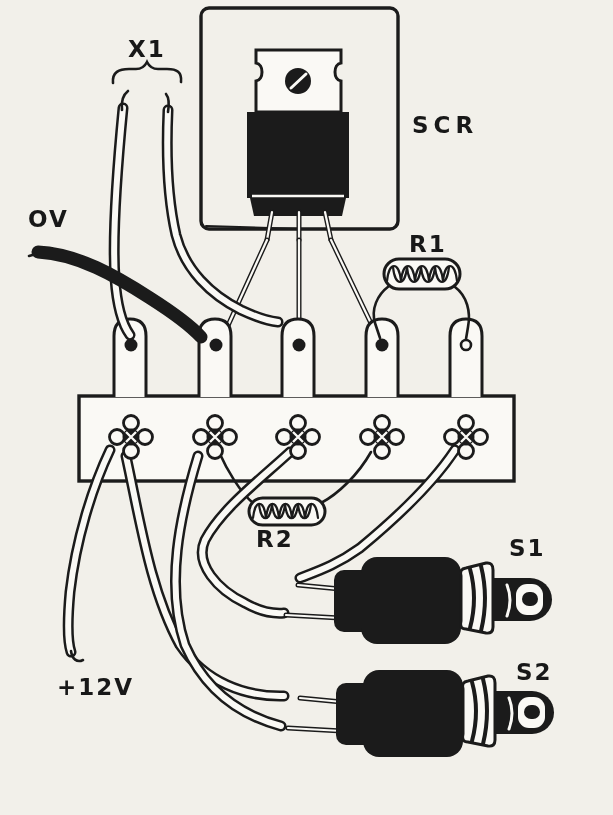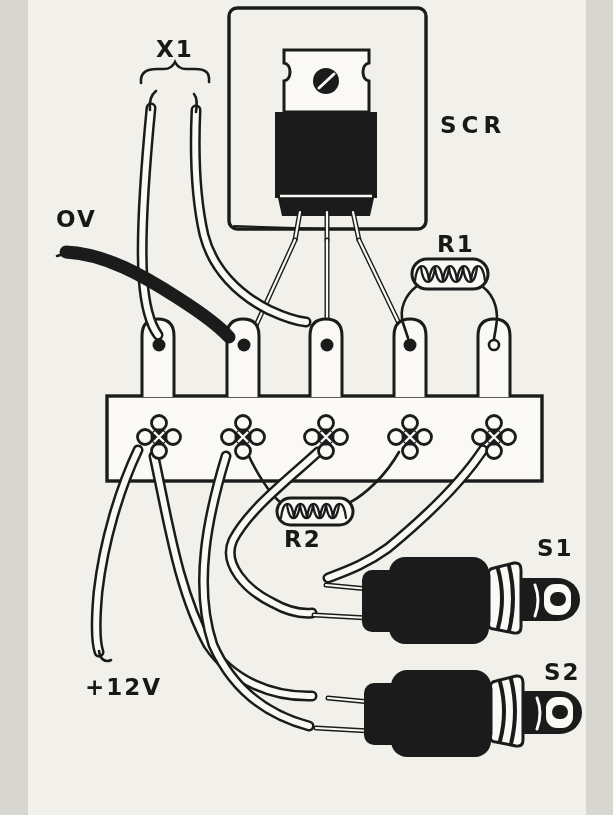--- a/index.html
+++ b/index.html
@@ -1,16 +1,16 @@
 <!DOCTYPE html>
 <html><head>
 <meta charset="utf-8">
 <style>
   html,body{margin:0;padding:0;background:#d8d6d0;}
-  .page{width:558px;height:815px;position:relative;margin:0 auto;background:#f2f0ea;overflow:hidden;}
+  .page{width:613px;height:815px;position:relative;margin:0 auto;background:#f2f0ea;overflow:hidden;}
   svg{position:absolute;left:0;top:0;}
   .ink{stroke:#1b1b1b;fill:none;stroke-linecap:round;stroke-linejoin:round;}
   .fillink{fill:#1b1b1b;stroke:none;}
   .paperfill{fill:#faf9f5;}
   .wout{stroke:#1b1b1b;fill:none;stroke-linecap:round;stroke-linejoin:round;stroke-width:11px;}
   .win{stroke:#faf9f5;fill:none;stroke-linecap:round;stroke-linejoin:round;stroke-width:6px;}
   .lout{stroke:#1b1b1b;fill:none;stroke-linecap:round;stroke-width:5px;}
   .lin{stroke:#faf9f5;fill:none;stroke-linecap:round;stroke-width:2.2px;}
   .thin{stroke:#1b1b1b;fill:none;stroke-linecap:round;stroke-width:2.6px;}
   .lbl{font-family:"DejaVu Sans",sans-serif;font-weight:700;font-size:23px;fill:#181818;letter-spacing:2px;}

